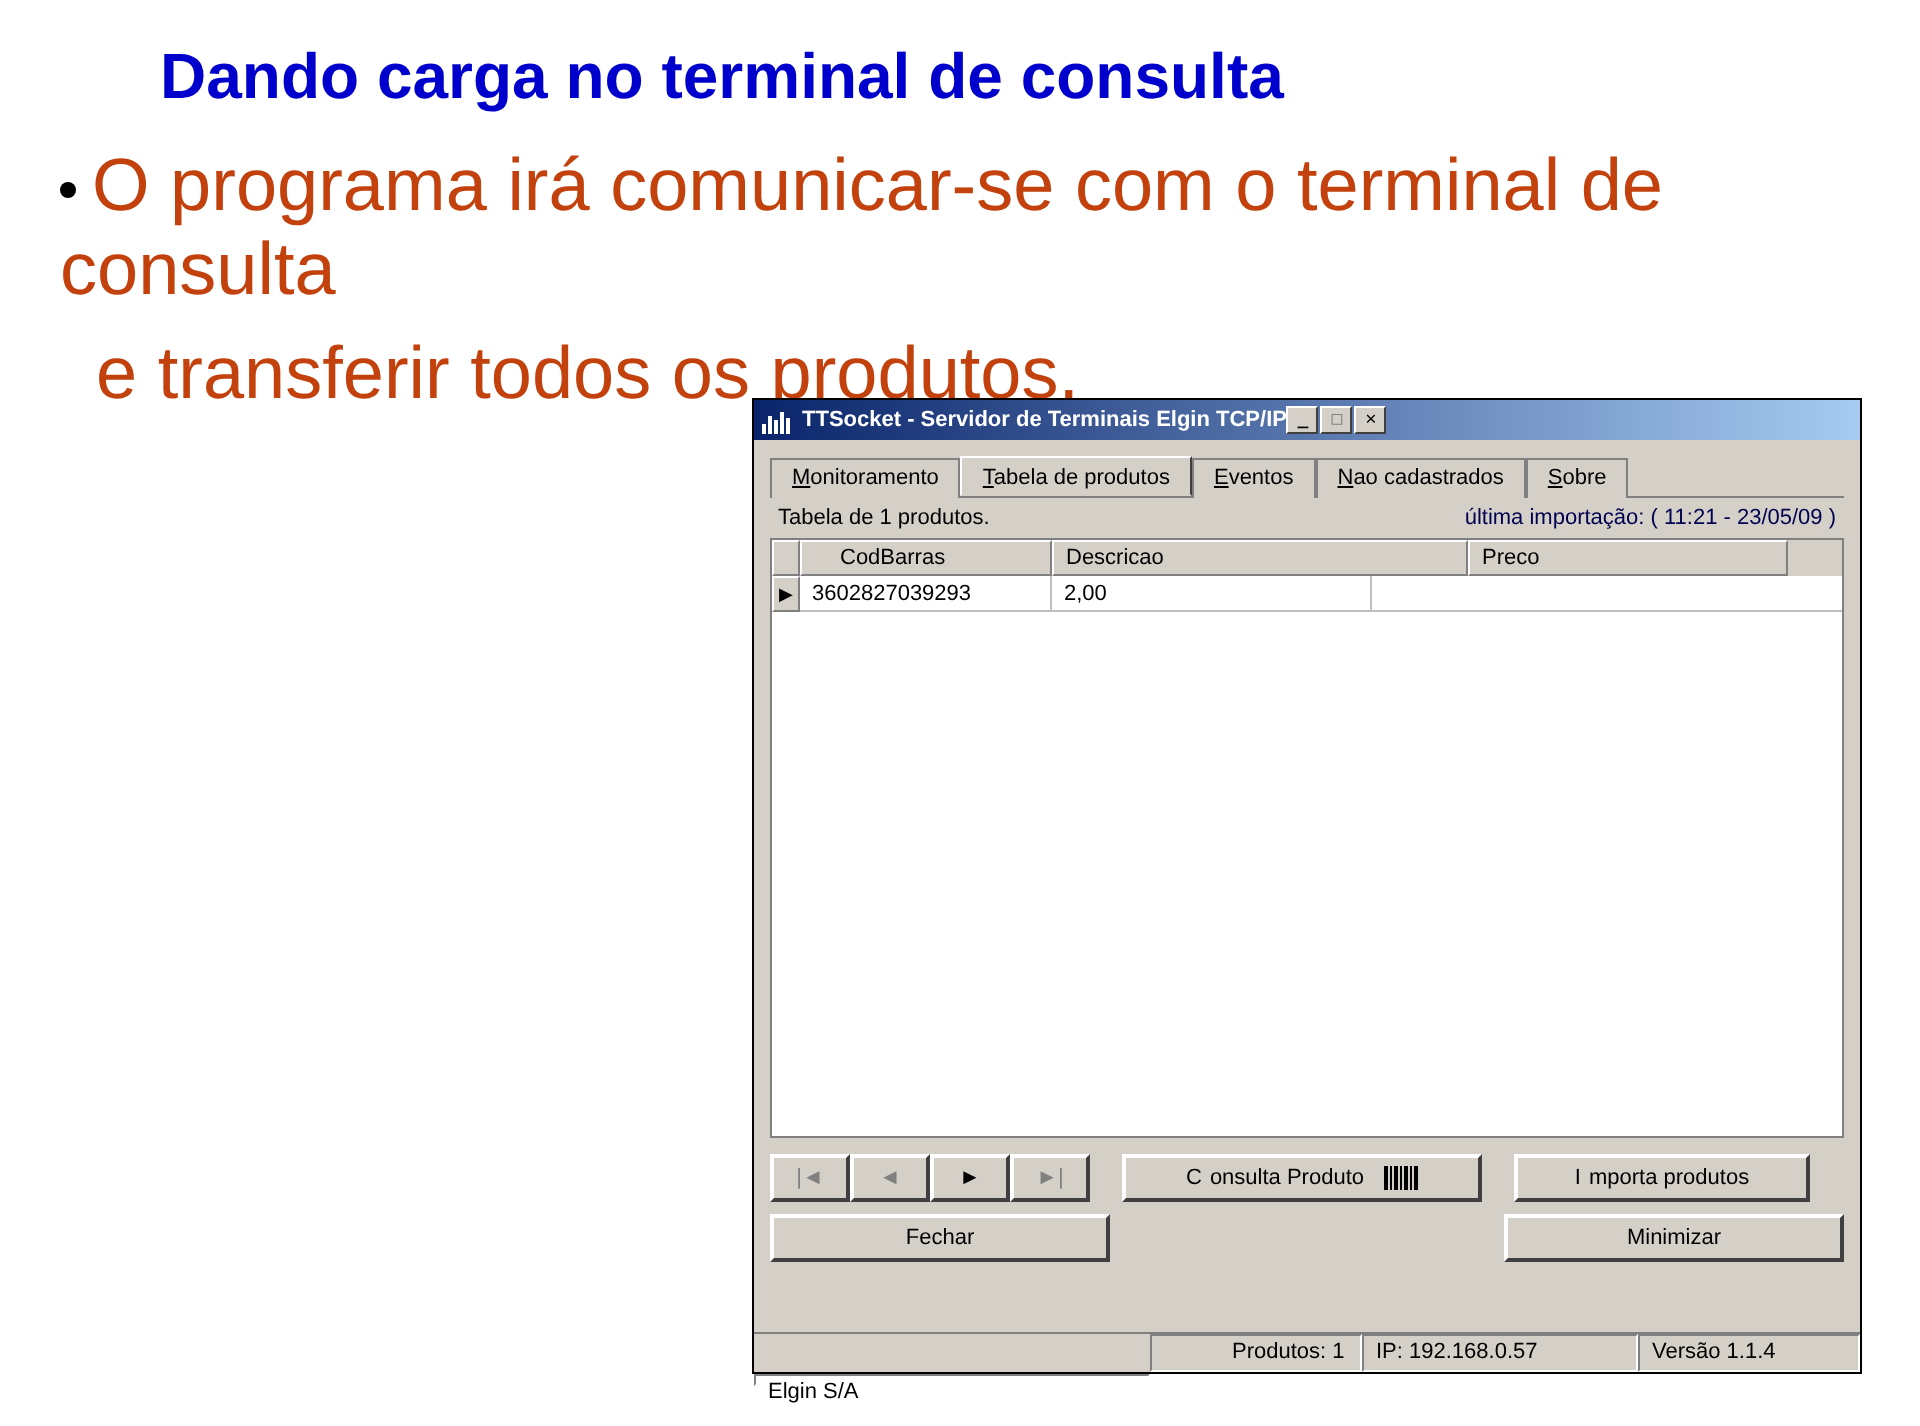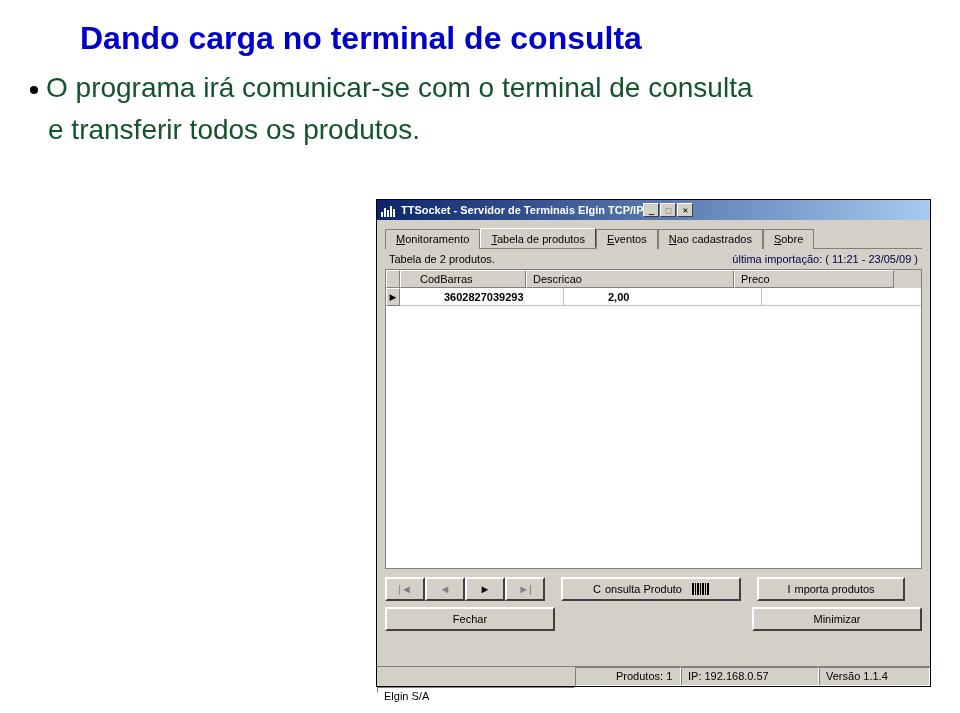--- a/index.html
+++ b/index.html
@@ -10,22 +10,22 @@
       height: 713px;
       position: relative;
     }
     .heading {
       color: #0000cc;
       font-size: 32px;
       font-weight: bold;
       padding: 20px 0 10px 80px;
     }
     .bullet-line {
-      font-size: 28px;
-      color: #14532d;
+      font-size: 37px;
+      color: #c2410c;
       padding: 5px 0 5px 30px;
     }
     .bullet-line .dot {
       display: inline-block;
       width: 8px;
       height: 8px;
       background: #000;
       border-radius: 50%;
       vertical-align: middle;
       margin-right: 8px;
@@ -139,23 +139,22 @@
       height: 18px;
       align-items: center;
       background: #fff;
       border-bottom: 1px solid #c0c0c0;
     }
     .td {
       padding: 0 6px;
       border-right: 1px solid #c0c0c0;
       height: 18px;
       line-height: 18px;
-      font-weight: bold;
+      font-weight: normal;
       overflow:hidden;
-      margin-left:38px;
     }
     .marker {
       width: 14px;
       background: #d4d0c8;
       border: 1px solid;
       border-color: #fff #808080 #808080 #fff;
       height: 18px;
       display:flex;align-items:center;justify-content:center;
       font-size: 9px;
     }
@@ -253,21 +252,21 @@
   <div class="tabs">
     <div class="tab"><span class="underline">M</span><span>onitoramento</span></div>
     <div class="tab active"><span class="underline">T</span><span>abela de produtos</span></div>
     <div class="tab"><span class="underline">E</span><span>ventos</span></div>
     <div class="tab"><span class="underline">N</span><span>ao cadastrados</span></div>
     <div class="tab"><span class="underline">S</span><span>obre</span></div>
   </div>
 
   <div class="tab-content">
     <div class="info-row">
-      <span>Tabela de 2 produtos.</span>
+      <span>Tabela de 1 produtos.</span>
       <span class="right">última importação: ( 11:21  -  23/05/09 )</span>
     </div>
 
     <div class="table">
       <div class="thead">
         <div class="th row-marker"></div>
         <div class="th col-cod">CodBarras</div>
         <div class="th col-desc">Descricao</div>
         <div class="th col-preco">Preco</div>
       </div>

